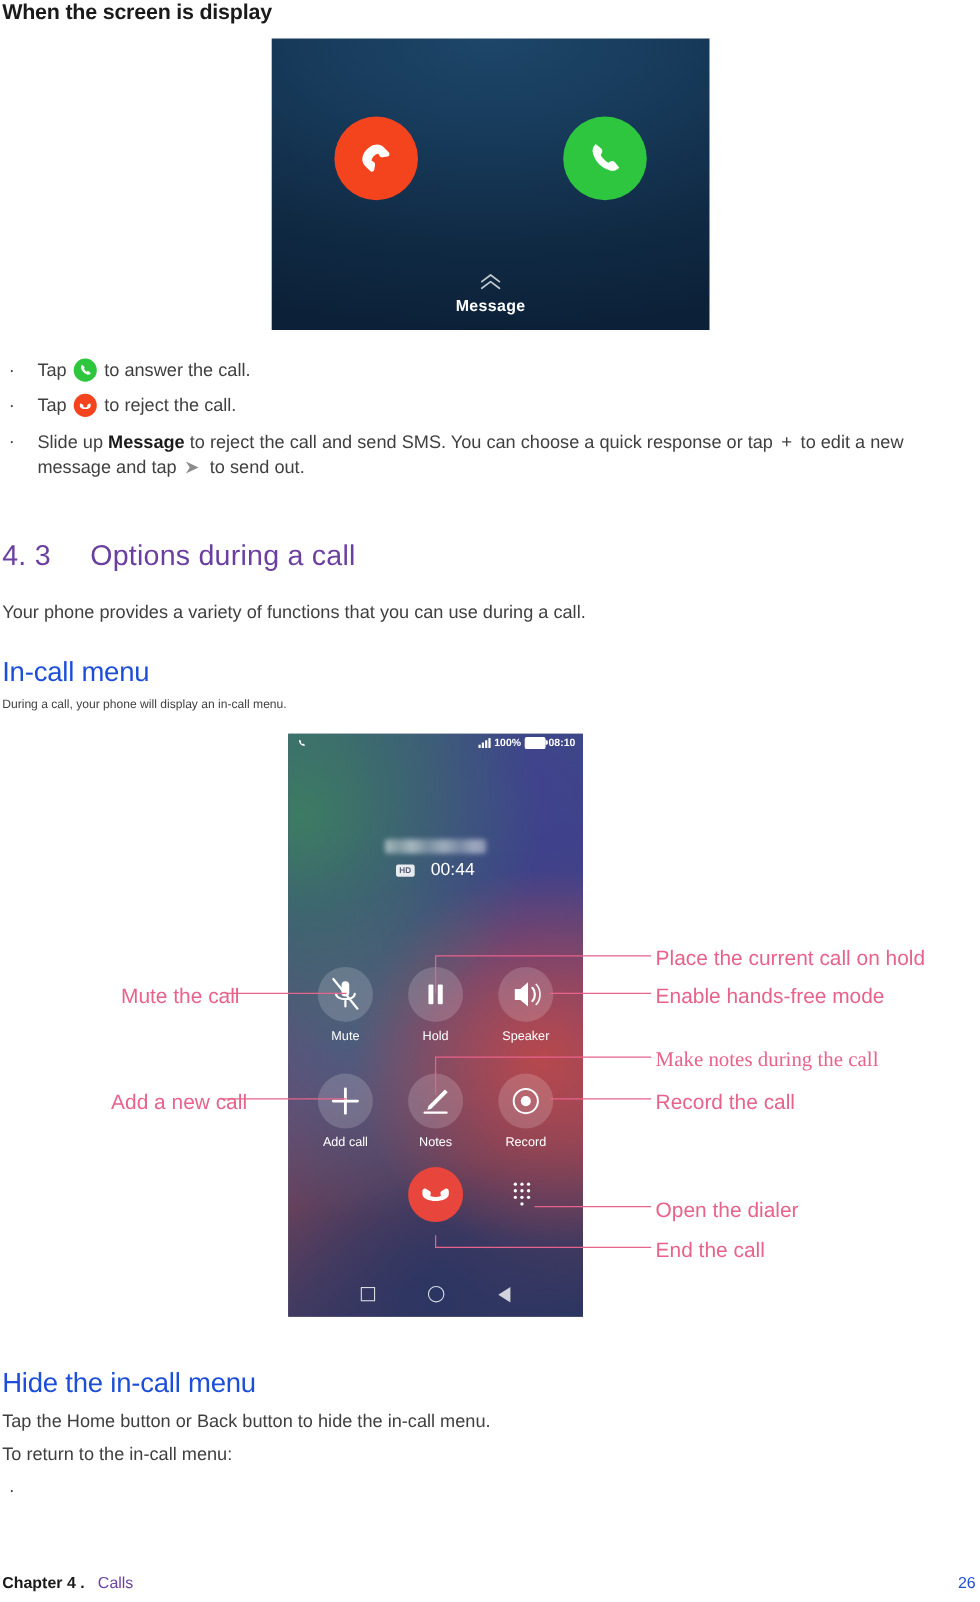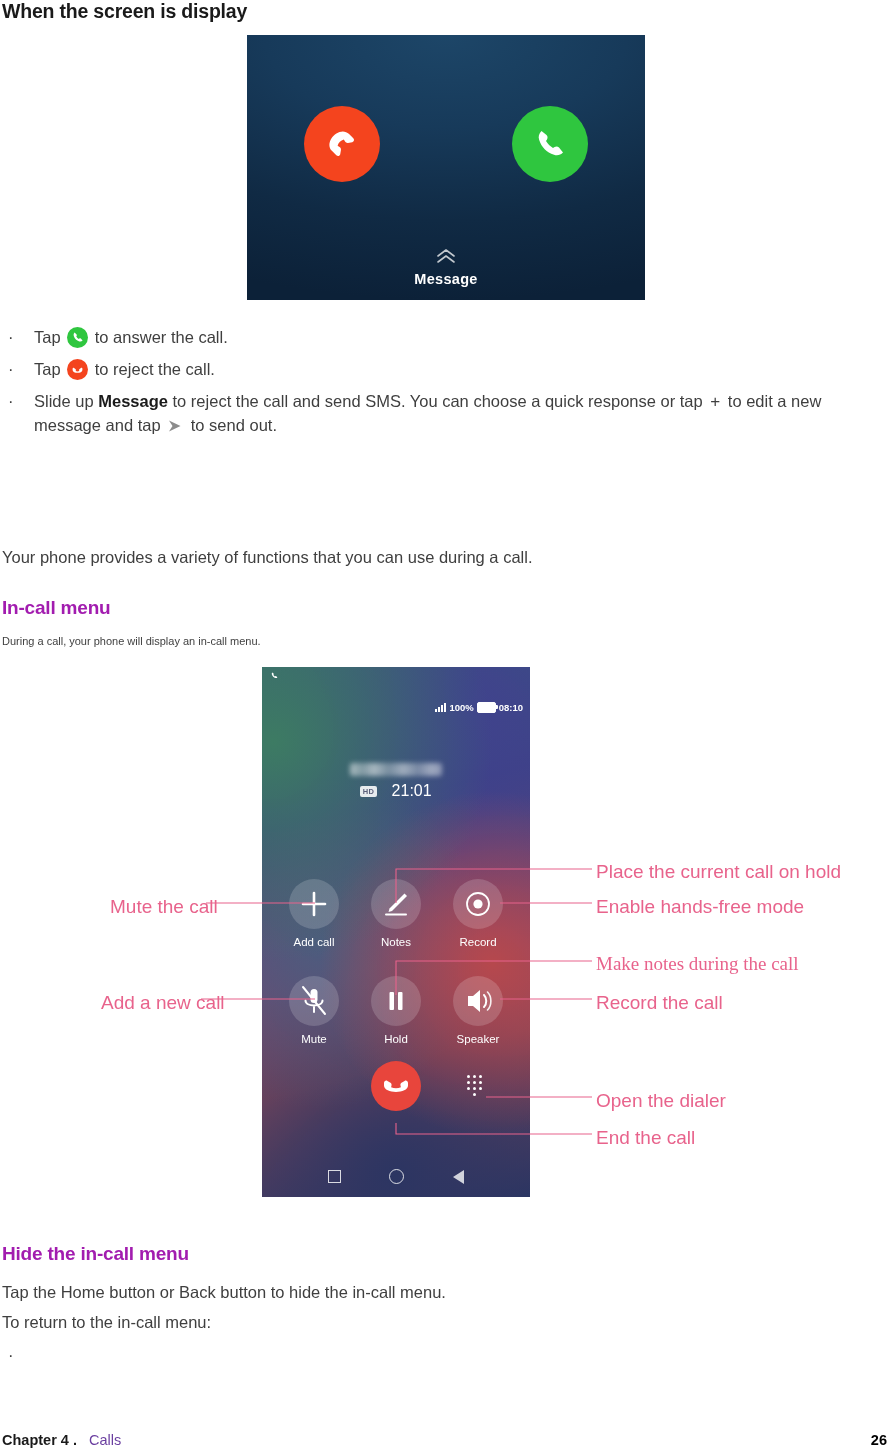--- a/index.html
+++ b/index.html
@@ -111,23 +111,23 @@
     left: 2px;
     top: 546px;
     font-size: 16.5px;
     color: #3f3f3f;
   }
 
   h3.sub-head {
     position: absolute;
     left: 2px;
     margin: 0;
-    font-size: 19px;
-    font-weight: bold;
-    color: #a21caf;
+    font-size: 25px;
+    font-weight: normal;
+    color: #1d4ed8;
     letter-spacing: -0.2px;
   }
   h3.sub-head.incall { top: 597px; }
   h3.sub-head.hide   { top: 1243px; }
 
   .para-2 { position: absolute; left: 2px; top: 634px; font-size: 11px; color: #3f3f3f; }
   .para-3 { position: absolute; left: 2px; top: 1281px; font-size: 16.5px; color: #3f3f3f; }
   .para-4 { position: absolute; left: 2px; top: 1311px; font-size: 16.5px; color: #3f3f3f; }
 
   .bullets-2 { position: absolute; left: 2px; top: 1344px; width: 800px; }
@@ -195,21 +195,21 @@
     position: absolute;
     left: 0; right: 0; top: 0;
     height: 18px;
     color: #ffffff;
     font-size: 9.5px;
     font-weight: bold;
   }
   .sbar .phone-ic { position: absolute; left: 8px; top: 4px; }
   .sbar .right-grp {
     position: absolute; right: 7px; top: 3px;
-    display: flex; align-items: center; gap: 3px; margin-top: 32px;
+    display: flex; align-items: center; gap: 3px;
   }
   .sig-bars { display: inline-flex; align-items: flex-end; gap: 1px; height: 9px; }
   .sig-bars i { display: block; width: 2px; background: #fff; }
   .sig-bars i:nth-child(1) { height: 3px; }
   .sig-bars i:nth-child(2) { height: 5px; }
   .sig-bars i:nth-child(3) { height: 7px; }
   .sig-bars i:nth-child(4) { height: 9px; }
   .batt {
     position: relative;
     width: 17px; height: 9px;
@@ -407,20 +407,23 @@
     <div class="bullet">
       <span class="dot">·</span>
       <span>Slide up </span><b>Message</b><span> to reject the call and send SMS. You can choose a quick response or tap </span><span class="plus-glyph">+</span><span> to edit a new message and tap </span><span class="send-glyph">
         <svg width="17" height="14" viewBox="0 0 17 14" aria-hidden="true">
           <path d="M2 1.5 L13.5 7 L2 12.5 L5.5 7 Z" fill="#8c8c8c"></path>
         </svg>
       </span><span> to send out.</span>
     </div>
   </div>
 
+  <div class="chap-head">
+    <span class="num">4. 3</span><span>Options during a call</span>
+  </div>
 
   <div class="para-1 body-text">Your phone provides a variety of functions that you can use during a call.</div>
 
   <h3 class="sub-head incall">In-call menu</h3>
   <div class="para-2 body-text">During a call, your phone will display an in-call menu.</div>
 
   <div class="incall-shot">
     <div class="incall-bg"></div>
 
     <div class="sbar">
@@ -440,57 +443,24 @@
           </span>
         <span>100%</span>
         <span class="batt"></span>
         <span>08:10</span>
       </span>
     </div>
 
     <div class="caller-number"></div>
     <div class="timer-row">
       <span class="hd-badge">HD</span>
-      <span class="timer-text">21:01</span>
+      <span class="timer-text">00:44</span>
     </div>
 
     <div class="act-grid">
-      <div class="act-row">
-
-        <div class="act-cell">
-          <div class="act-circ">
-            <svg width="50" height="50" viewBox="0 0 50 50" aria-hidden="true">
-              <line x1="25" y1="14" x2="25" y2="36" stroke="#ffffff" stroke-width="2.6" stroke-linecap="round"></line>
-              <line x1="14" y1="25" x2="36" y2="25" stroke="#ffffff" stroke-width="2.6" stroke-linecap="round"></line>
-            </svg>
-          </div>
-          <div class="act-label">Add call</div>
-        </div>
-
-        <div class="act-cell">
-          <div class="act-circ">
-            <svg width="50" height="50" viewBox="0 0 50 50" aria-hidden="true">
-              <path d="M33.5 14.5 L36 17 L21 32 L17.5 33 L18.5 29.5 Z" fill="#ffffff"></path>
-              <line x1="15" y1="35.5" x2="35" y2="35.5" stroke="#ffffff" stroke-width="2" stroke-linecap="round"></line>
-            </svg>
-          </div>
-          <div class="act-label">Notes</div>
-        </div>
-
-        <div class="act-cell">
-          <div class="act-circ">
-            <svg width="50" height="50" viewBox="0 0 50 50" aria-hidden="true">
-              <circle cx="25" cy="25" r="11" fill="none" stroke="#ffffff" stroke-width="1.8"></circle>
-              <circle cx="25" cy="25" r="4.6" fill="#ffffff"></circle>
-            </svg>
-          </div>
-          <div class="act-label">Record</div>
-        </div>
-      </div>
-
       <div class="act-row">
 
         <div class="act-cell">
           <div class="act-circ">
             <svg width="50" height="50" viewBox="0 0 50 50" aria-hidden="true">
               <rect x="21.5" y="13" width="7" height="14" rx="3.5" fill="#ffffff"></rect>
               <path d="M16.5 24.5 C16.5 31, 33.5 31, 33.5 24.5" fill="none" stroke="#ffffff" stroke-width="2" stroke-linecap="round"></path>
               <line x1="25" y1="31" x2="25" y2="36" stroke="#ffffff" stroke-width="2" stroke-linecap="round"></line>
               <line x1="14" y1="11" x2="36" y2="38" stroke="#ffffff" stroke-width="2" stroke-linecap="round"></line>
             </svg>
@@ -510,20 +480,53 @@
 
         <div class="act-cell">
           <div class="act-circ">
             <svg width="50" height="50" viewBox="0 0 50 50" aria-hidden="true">
               <path d="M15 20 L20 20 L27 14 L27 36 L20 30 L15 30 Z" fill="#ffffff"></path>
               <path d="M31 19 C34 22, 34 28, 31 31" fill="none" stroke="#ffffff" stroke-width="2" stroke-linecap="round"></path>
               <path d="M34.5 16 C39 20.5, 39 29.5, 34.5 34" fill="none" stroke="#ffffff" stroke-width="1.6" stroke-linecap="round" opacity="0.9"></path>
             </svg>
           </div>
           <div class="act-label">Speaker</div>
+        </div>
+      </div>
+
+      <div class="act-row">
+
+        <div class="act-cell">
+          <div class="act-circ">
+            <svg width="50" height="50" viewBox="0 0 50 50" aria-hidden="true">
+              <line x1="25" y1="14" x2="25" y2="36" stroke="#ffffff" stroke-width="2.6" stroke-linecap="round"></line>
+              <line x1="14" y1="25" x2="36" y2="25" stroke="#ffffff" stroke-width="2.6" stroke-linecap="round"></line>
+            </svg>
+          </div>
+          <div class="act-label">Add call</div>
+        </div>
+
+        <div class="act-cell">
+          <div class="act-circ">
+            <svg width="50" height="50" viewBox="0 0 50 50" aria-hidden="true">
+              <path d="M33.5 14.5 L36 17 L21 32 L17.5 33 L18.5 29.5 Z" fill="#ffffff"></path>
+              <line x1="15" y1="35.5" x2="35" y2="35.5" stroke="#ffffff" stroke-width="2" stroke-linecap="round"></line>
+            </svg>
+          </div>
+          <div class="act-label">Notes</div>
+        </div>
+
+        <div class="act-cell">
+          <div class="act-circ">
+            <svg width="50" height="50" viewBox="0 0 50 50" aria-hidden="true">
+              <circle cx="25" cy="25" r="11" fill="none" stroke="#ffffff" stroke-width="1.8"></circle>
+              <circle cx="25" cy="25" r="4.6" fill="#ffffff"></circle>
+            </svg>
+          </div>
+          <div class="act-label">Record</div>
         </div>
       </div>
     </div>
 
     <div class="end-row">
       <div class="end-btn">
         <svg width="50" height="50" viewBox="0 0 50 50" aria-hidden="true">
           <path d="M13 27.5 C13 19, 37 19, 37 27.5 L37 30 C37 32, 35 33, 33.6 32.1
                    L30.5 30.2 C29.6 29.6, 29.2 28.5, 29.5 27.4 L29.9 25.8
                    C27 24.4, 23 24.4, 20.1 25.8 L20.5 27.4 C20.8 28.5, 20.4 29.6, 19.5 30.2
@@ -591,15 +594,15 @@
   <div class="bullets-2">
     <div class="bullet">
       <span class="dot">·</span>
     </div>
   </div>
 
   <div style="position:absolute; left:2px; top:1432px; font-size:14.5px; font-weight:bold; color:#1a1a1a;">
     <span>Chapter 4 .</span>
     <span style="font-weight:normal; color:#6B3FA0; padding-left:8px;">Calls</span>
   </div>
-  <div style="position:absolute; right:4px; top:1432px; font-size:14.5px; font-weight:bold; color:#000000;">26</div>
+  <div style="position:absolute; right:4px; top:1432px; font-size:14.5px; font-weight:normal; color:#1d4ed8;">26</div>
 
 </div>
 
 </body></html>

